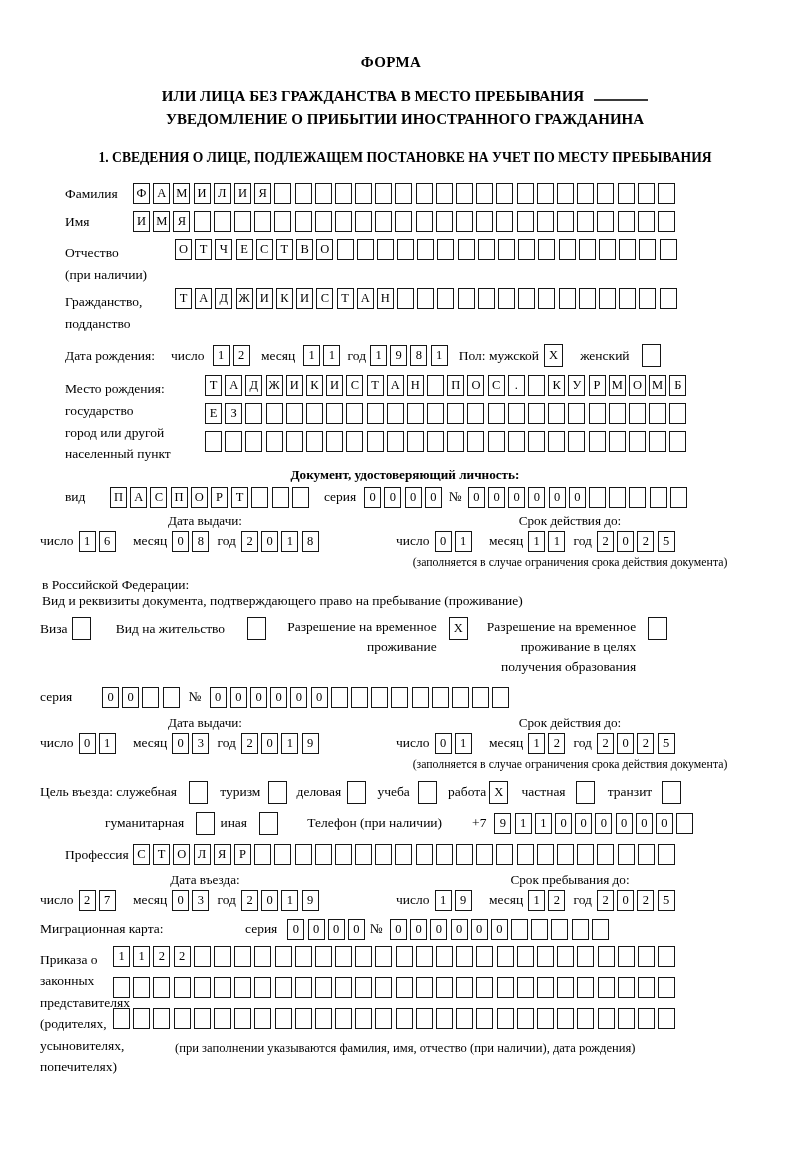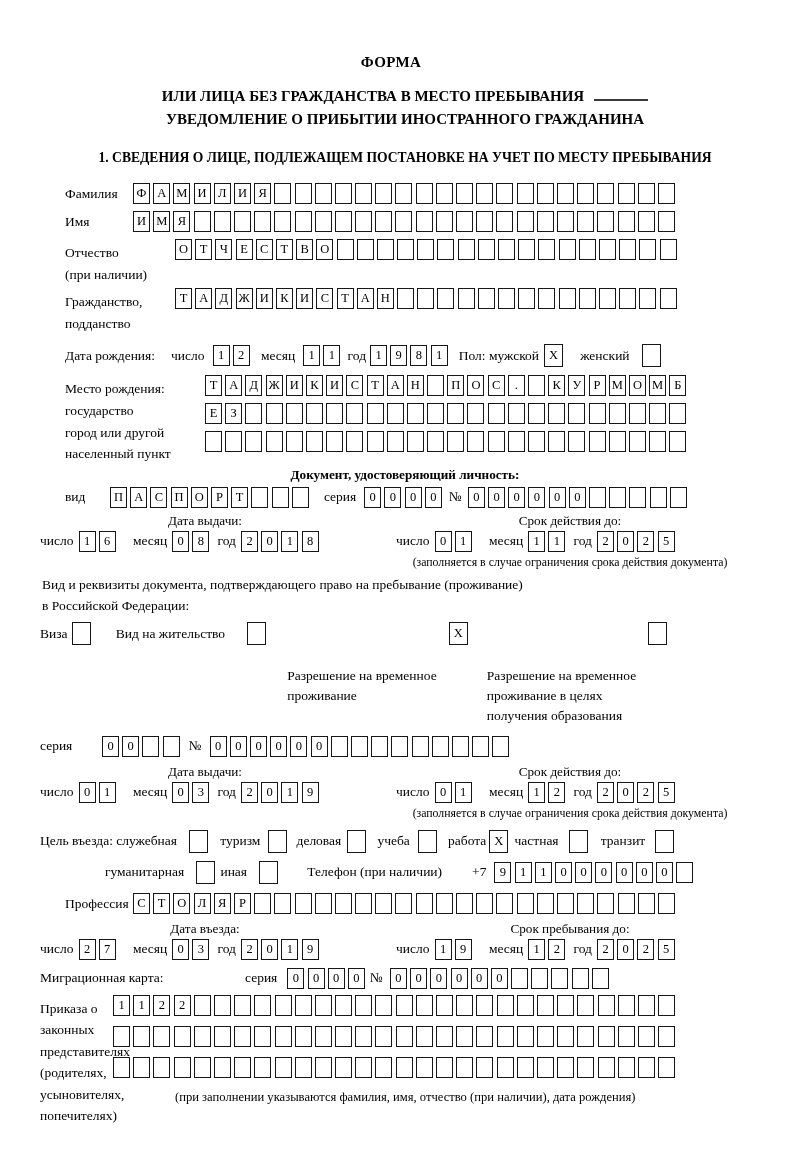--- a/index.html
+++ b/index.html
@@ -30,21 +30,21 @@
   .boxcol > .boxes { margin-bottom:7px; }
   .center-bold { text-align:center; font-weight:bold; font-size:13.2px; margin-top:2px; }
   .dates-row { display:flex; margin-top:5px; }
   .date-col { }
   .dc-label { text-align:center; font-size:13.2px; margin-bottom:2px; }
   .dategroup { display:flex; align-items:center; }
   .dategroup .dl { margin-right:5px; }
   .dategroup .gap { width:14px; }
   .date-note { font-size:11.8px; margin-top:3px; text-align:center; }
   .permits { margin-top:8px; align-items:flex-start; }
-  .permit-label { text-align:left; line-height:1.5;margin-top:44px; }
+  .permit-label { text-align:right; line-height:1.5; }
   .inline-row { display:flex; align-items:center; }
   .svedeniya-note { font-size:12.6px; margin-top:12px; margin-left:62px; }
 </style>
 </head>
 <body>
 
 <div class="page">
 
 
   <div class="forma">ФОРМА</div>
@@ -407,22 +407,22 @@
             <span class="box">0</span>
             <span class="box">2</span>
             <span class="box">5</span>
           </span>
       </div>
       <div class="date-note">(заполняется в случае ограничения срока действия документа)</div>
     </div>
   </div>
 
   <div style="margin-top:7px; margin-left:2px">
+    <div style="margin-top:5px">в Российской Федерации:</div>
     <div>Вид и реквизиты документа, подтверждающего право на пребывание (проживание)</div>
-    <div style="margin-top:5px">в Российской Федерации:</div>
   </div>
 
   <div class="row permits">
     <span style="padding-top:4px">Виза</span>
     <span class="boxes cb" style="margin-left:4px">
         <span class="box"></span>
       </span>
     <span style="padding-top:4px; margin-left:22px">Вид на жительство</span>
     <span class="boxes cb" style="margin-left:22px">
         <span class="box"></span>
@@ -538,21 +538,21 @@
         <span class="box"></span>
       </span>
     <span style="margin-left:8px">учеба</span>
     <span class="boxes cb" style="margin-left:8px">
         <span class="box"></span>
       </span>
     <span style="margin-left:8px">работа</span>
     <span class="boxes cb" style="margin-left:3px">
         <span class="box">X</span>
       </span>
-    <span style="margin-left:3px">частная</span>
+    <span style="margin-left:10px">частная</span>
     <span class="boxes cb" style="margin-left:10px">
         <span class="box"></span>
       </span>
     <span style="margin-left:10px">транзит</span>
     <span class="boxes cb" style="margin-left:10px">
         <span class="box"></span>
       </span>
   </div>
 
   <div class="row inline-row" style="margin-top:8px; margin-left:65px">

